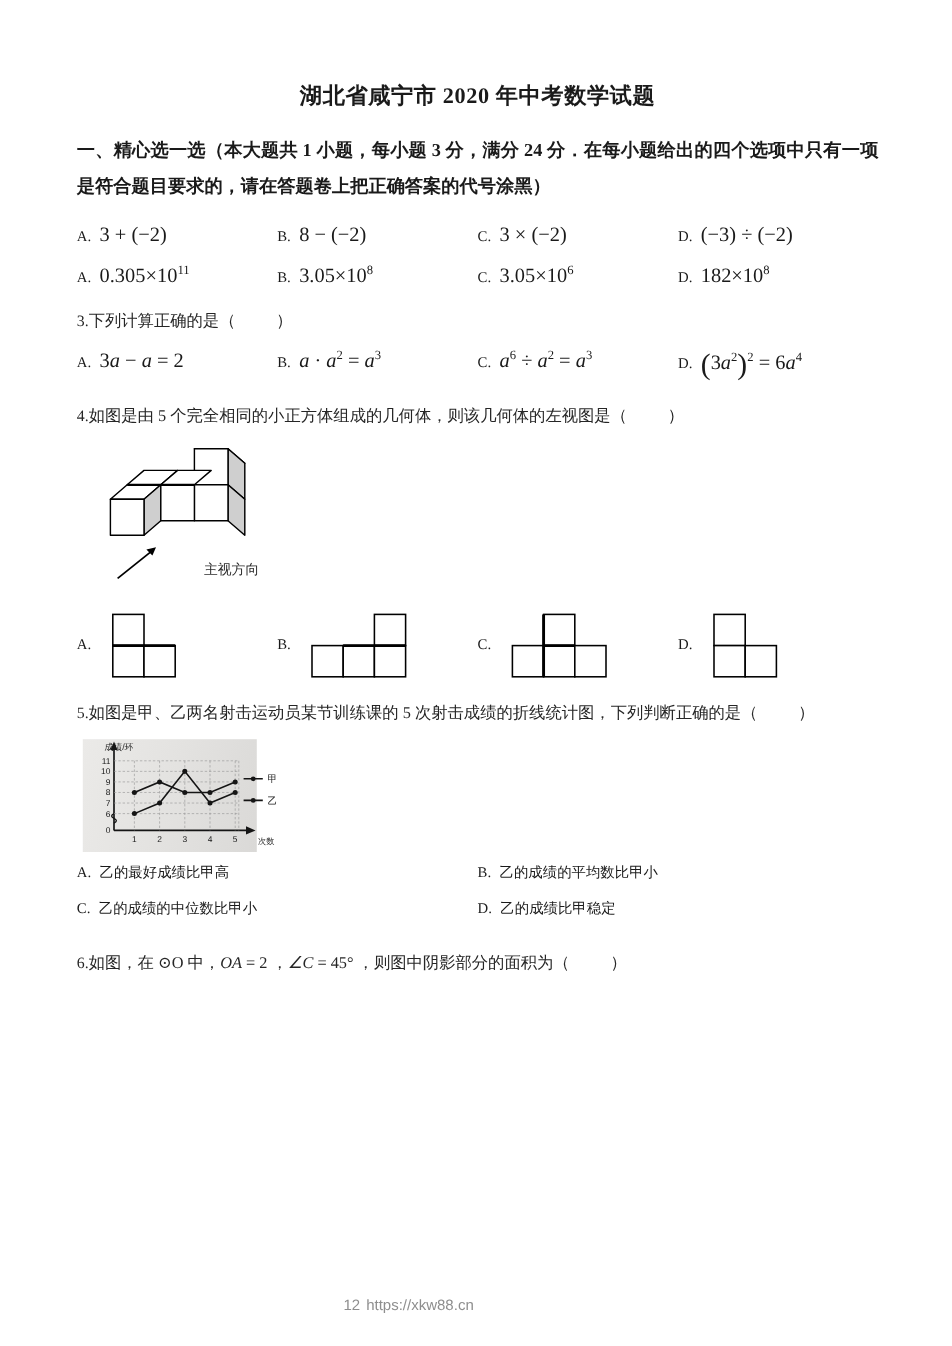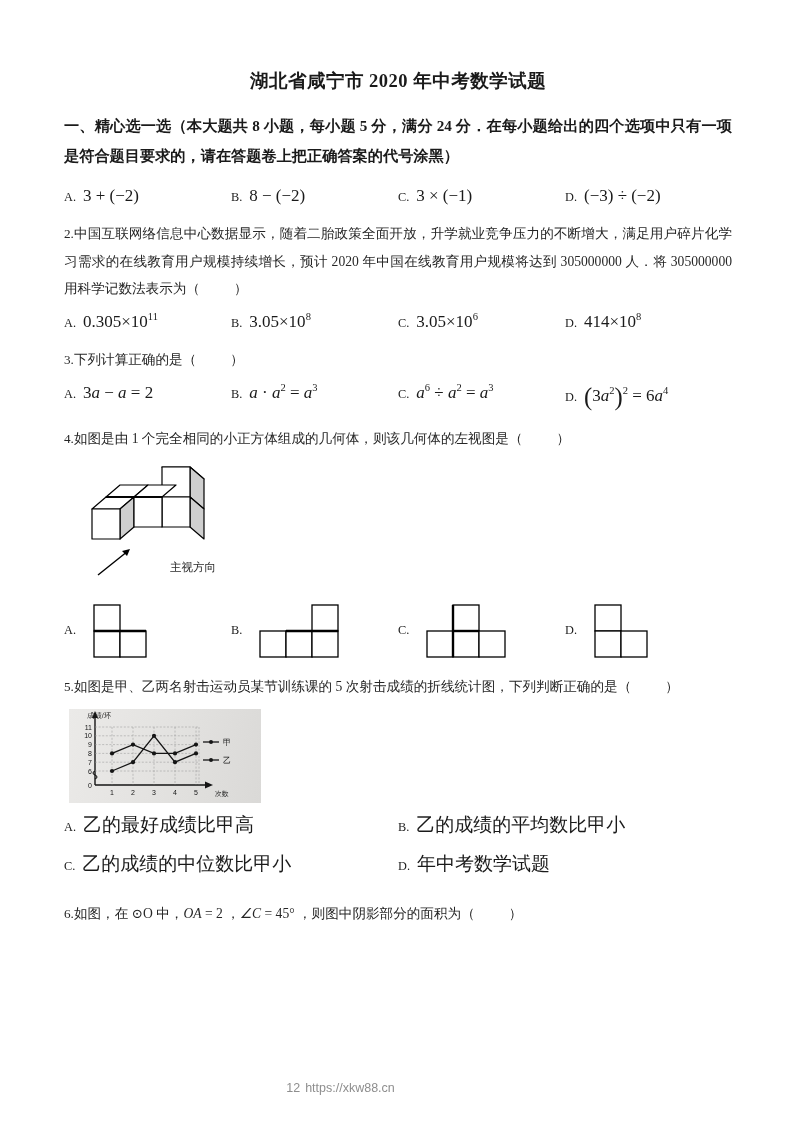--- a/index.html
+++ b/index.html
@@ -81,21 +81,21 @@
   .opt-label {
     font-size: 12.3px;
     margin-right: 7px;
     flex: none;
   }
   .opt-text {
     font-size: 17px;
     white-space: nowrap;
   }
   .opt-cn {
-    font-size: 19px;
+    font-size: 12px;
     white-space: nowrap;
   }
   .options.two-row { flex-wrap: wrap; }
   .options.two-row .opt { margin-bottom: 13px; }
 
   
   .mi { font-style: italic; font-family: "Liberation Serif", serif; }
   sup.e { font-size: 0.62em; vertical-align: super; line-height: 0; }
   .bigp {
     font-size: 1.45em;
@@ -130,21 +130,21 @@
     align-items: center;
   }
   .shape-opt .opt-label {
     margin-right: 8px;
     align-self: center;
   }
 
   
   .chart-wrap {
     position: relative;
-    width: 192px;
+    width: 145px;
     height: 94px;
     margin-top: 8px;
     margin-left: 5px;
     background: linear-gradient(105deg,#efeeec 0%, #e8e7e5 45%, #dedddb 100%);
     filter: contrast(0.96);
   }
   .chart-wrap svg { display: block; }
 
   
   .footer {
@@ -160,61 +160,60 @@
   .footer .pg { margin-right: 5px; }
 </style>
 </head>
 <body>
 
 <div class="page">
   <div class="content">
 
     <div class="doc-title">湖北省咸宁市 2020 年中考数学试题</div>
 
-    <div class="section-head">一、精心选一选（本大题共 8 小题，每小题 5 分，满分 24 分．在每小题给出的四个选项中只有一项是符合题目要求的，请在答题卷上把正确答案的代号涂黑）</div>
+    <div class="section-head">一、精心选一选（本大题共 1 小题，每小题 3 分，满分 24 分．在每小题给出的四个选项中只有一项是符合题目要求的，请在答题卷上把正确答案的代号涂黑）</div>
 
     <div class="question">
       <div class="options">
         <div class="opt opt-w4">
           <span class="opt-label">A.</span>
           <span class="opt-text">3 + (−2)</span>
         </div>
         <div class="opt opt-w4">
           <span class="opt-label">B.</span>
           <span class="opt-text">8 − (−2)</span>
         </div>
         <div class="opt opt-w4">
           <span class="opt-label">C.</span>
-          <span class="opt-text">3 × (−1)</span>
+          <span class="opt-text">3 × (−2)</span>
         </div>
         <div class="opt opt-w4">
           <span class="opt-label">D.</span>
           <span class="opt-text">(−3) ÷ (−2)</span>
         </div>
       </div>
     </div>
 
     <div class="question">
-      <div class="q-stem"><span class="qnum">2.</span><span>中国互联网络信息中心数据显示，随着二胎政策全面开放，升学就业竞争压力的不断增大，满足用户碎片化学习需求的在线教育用户规模持续增长，预计 2020 年中国在线教育用户规模将达到 305000000 人．将 305000000 用科学记数法表示为（</span><span class="brk"></span><span>）</span></div>
       <div class="options">
         <div class="opt opt-w4">
           <span class="opt-label">A.</span>
           <span class="opt-text"><span>0.305×10</span><sup class="e">11</sup></span>
         </div>
         <div class="opt opt-w4">
           <span class="opt-label">B.</span>
           <span class="opt-text"><span>3.05×10</span><sup class="e">8</sup></span>
         </div>
         <div class="opt opt-w4">
           <span class="opt-label">C.</span>
           <span class="opt-text"><span>3.05×10</span><sup class="e">6</sup></span>
         </div>
         <div class="opt opt-w4">
           <span class="opt-label">D.</span>
-          <span class="opt-text"><span>414×10</span><sup class="e">8</sup></span>
+          <span class="opt-text"><span>182×10</span><sup class="e">8</sup></span>
         </div>
       </div>
     </div>
 
     <div class="question">
       <div class="q-stem"><span class="qnum">3.</span><span>下列计算正确的是（</span><span class="brk"></span><span>）</span></div>
       <div class="options">
         <div class="opt opt-w4">
           <span class="opt-label">A.</span>
           <span class="opt-text">3<span class="mi">a</span> − <span class="mi">a</span> = 2</span>
@@ -228,21 +227,21 @@
           <span class="opt-text"><span class="mi">a</span><sup class="e">6</sup> ÷ <span class="mi">a</span><sup class="e">2</sup> = <span class="mi">a</span><sup class="e">3</sup></span>
         </div>
         <div class="opt opt-w4">
           <span class="opt-label">D.</span>
           <span class="opt-text"><span class="bigp">(</span>3<span class="mi">a</span><sup class="e">2</sup><span class="bigp">)</span><sup class="e">2</sup> = 6<span class="mi">a</span><sup class="e">4</sup></span>
         </div>
       </div>
     </div>
 
     <div class="question">
-      <div class="q-stem"><span class="qnum">4.</span><span>如图是由 1 个完全相同的小正方体组成的几何体，则该几何体的左视图是（</span><span class="brk"></span><span>）</span></div>
+      <div class="q-stem"><span class="qnum">4.</span><span>如图是由 5 个完全相同的小正方体组成的几何体，则该几何体的左视图是（</span><span class="brk"></span><span>）</span></div>
 
       <div class="fig4">
         <svg width="180" height="120" viewBox="0 0 180 120">
           <g fill="#ffffff" stroke="#000000" stroke-width="1.2" stroke-linejoin="round">
 
             <polygon points="76,8 104,8 118,20 90,20" fill="#ffffff"></polygon>
             <polygon points="104,8 118,20 118,50 104,38" fill="#cfcfcf"></polygon>
             <polygon points="76,8 104,8 104,38 76,38" fill="#ffffff"></polygon>
 
             <polygon points="104,38 118,50 118,80 104,68" fill="#cfcfcf"></polygon>
@@ -408,21 +407,21 @@
         <div class="opt opt-w2">
           <span class="opt-label">B.</span>
           <span class="opt-cn">乙的成绩的平均数比甲小</span>
         </div>
         <div class="opt opt-w2">
           <span class="opt-label">C.</span>
           <span class="opt-cn">乙的成绩的中位数比甲小</span>
         </div>
         <div class="opt opt-w2">
           <span class="opt-label">D.</span>
-          <span class="opt-cn">年中考数学试题</span>
+          <span class="opt-cn">乙的成绩比甲稳定</span>
         </div>
       </div>
     </div>
 
     <div class="question" style="margin-top:10px;">
       <div class="q-stem"><span class="qnum">6.</span><span>如图，在 ⊙O 中，</span><span class="mi">OA</span><span> = 2 ，</span><span class="mi">∠C</span><span> = 45° ，则图中阴影部分的面积为（</span><span class="brk"></span><span>）</span></div>
     </div>
 
   </div>
 

